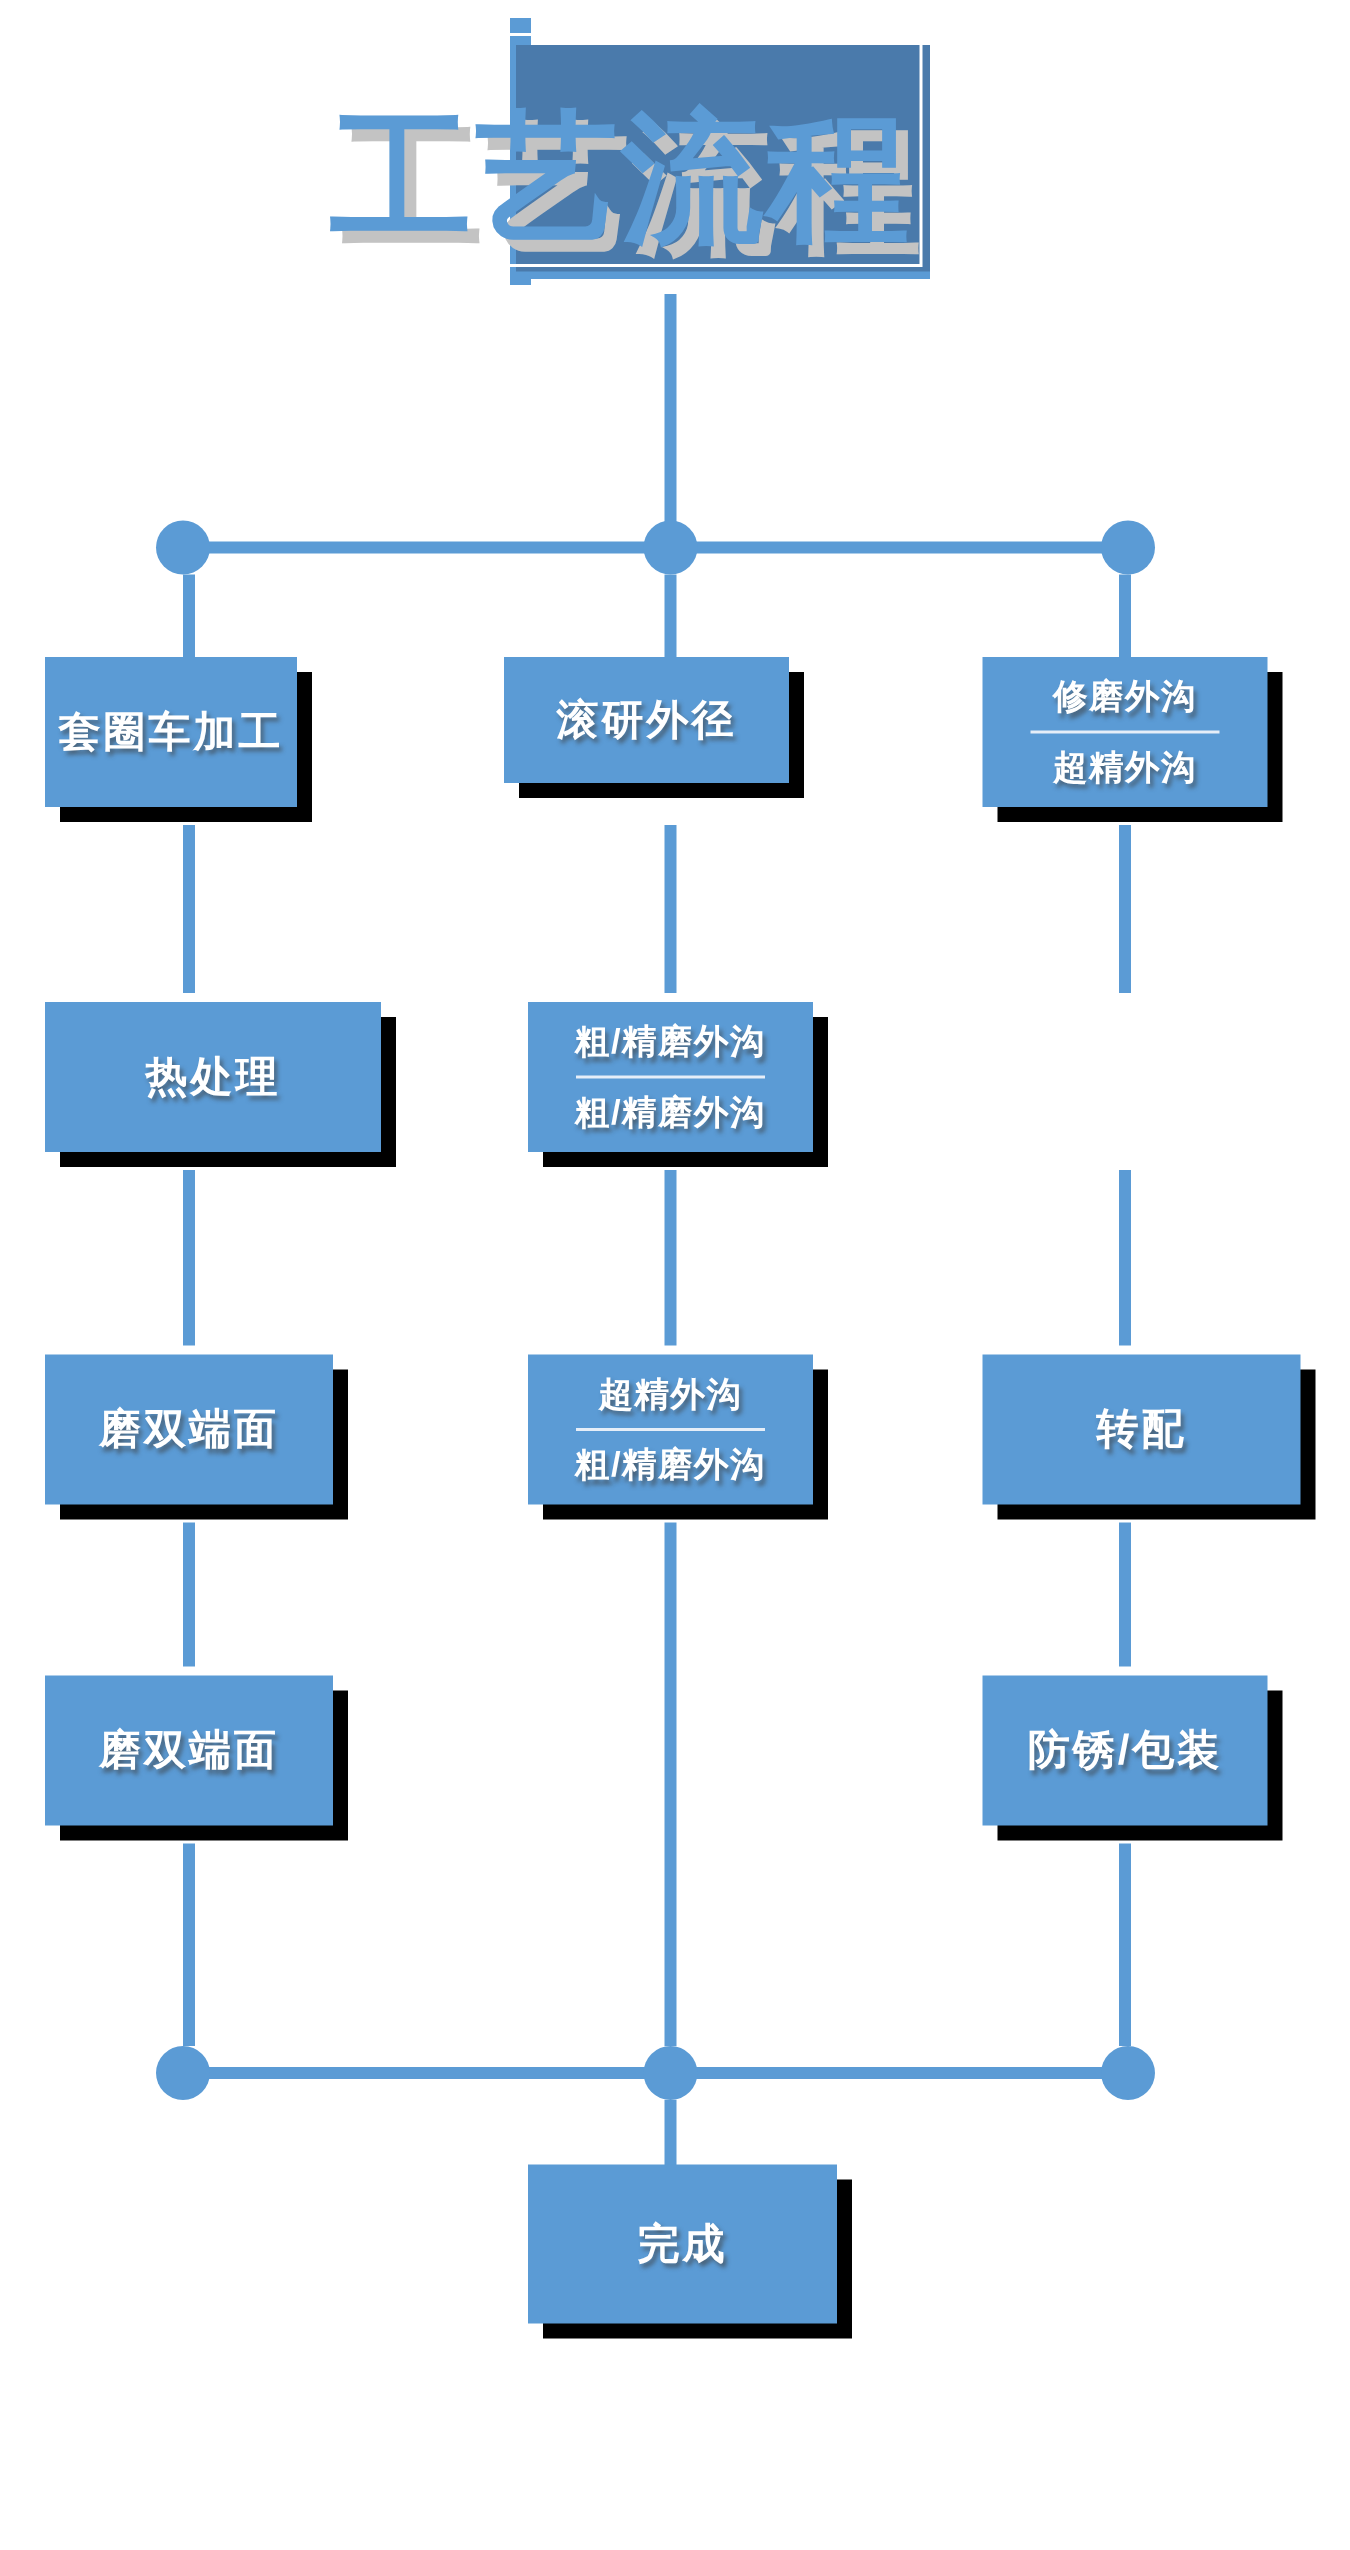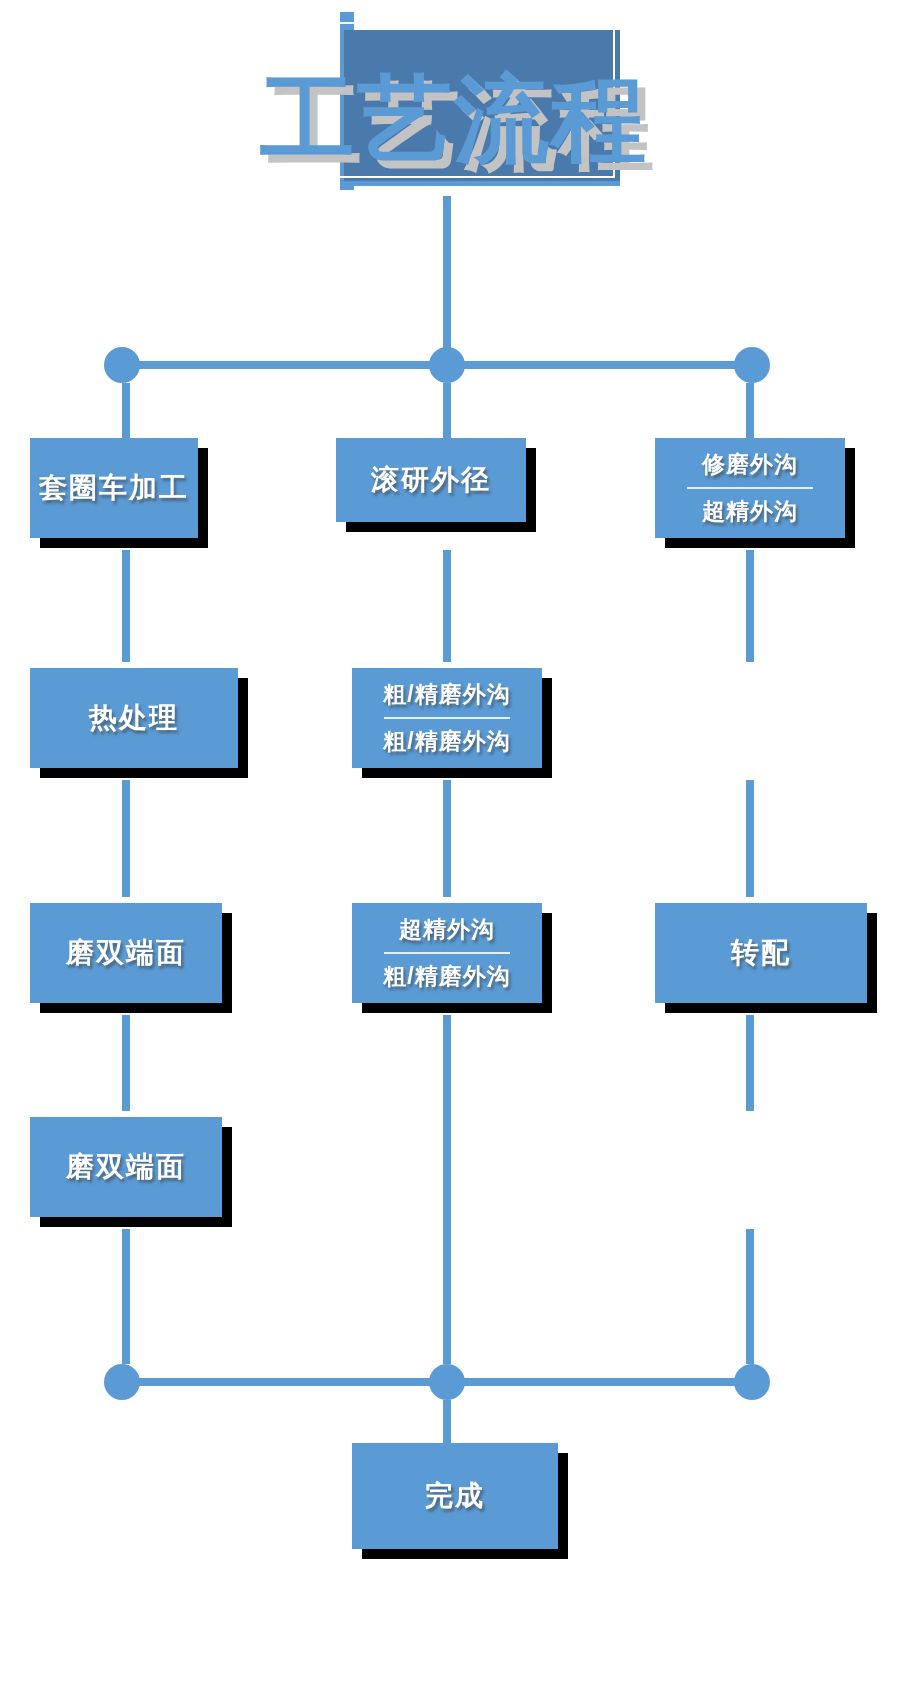--- a/index.html
+++ b/index.html
@@ -7,21 +7,21 @@
     position:relative;width:900px;height:1700px;background:#ffffff;overflow:hidden;
     font-family:"Liberation Sans","DejaVu Sans",sans-serif;
   }
   
   .title-accent{position:absolute;left:340px;top:12px;width:14px;height:178px;background:#5b9bd5;}
   .title-box{position:absolute;left:344px;top:30px;width:276px;height:151px;background:#4a7aab;border-bottom:5px solid #5b9bd5;}
   .title-outline{position:absolute;left:333px;top:22px;width:278px;height:152px;border:2px solid #ffffff;background:transparent;}
   .title-text{
     position:absolute;left:220px;top:72px;width:460px;
     font-size:95px;line-height:1;font-weight:bold;letter-spacing:2px;
-    color:#5b9bd5;text-shadow:8px 8px 0 #c3c3c3;white-space:nowrap;margin-left:40px;
+    color:#5b9bd5;text-shadow:8px 8px 0 #c3c3c3;white-space:nowrap;
   }
   
   .vline,.hline{position:absolute;background:#5b9bd5;}
   .node{position:absolute;width:36px;height:36px;border-radius:50%;background:#5b9bd5;}
   
   .box{
     position:absolute;background:#5b9bd5;box-shadow:10px 10px 0 #000000;
     display:flex;flex-direction:column;align-items:center;justify-content:center;
     color:#ffffff;font-weight:bold;text-align:center;
   }
@@ -59,21 +59,21 @@
   <div class="box two" style="left:655px;top:438px;width:190px;height:100px">
     <span class="bline">修磨外沟</span>
     <div class="divider"></div>
     <span class="bline">超精外沟</span>
   </div>
 
   <div class="vline" style="left:122px;top:550px;width:8px;height:112px"></div>
   <div class="vline" style="left:443px;top:550px;width:8px;height:112px"></div>
   <div class="vline" style="left:746px;top:550px;width:8px;height:112px"></div>
 
-  <div class="box" style="left:30px;top:668px;width:208px;height:100px">
+  <div class="box" style="left:30px;top:668px;width:224px;height:100px">
     <span class="bline">热处理</span>
   </div>
   <div class="box two" style="left:352px;top:668px;width:190px;height:100px">
     <span class="bline">粗/精磨外沟</span>
     <div class="divider"></div>
     <span class="bline">粗/精磨外沟</span>
   </div>
 
   <div class="vline" style="left:122px;top:780px;width:8px;height:117px"></div>
   <div class="vline" style="left:443px;top:780px;width:8px;height:117px"></div>
@@ -91,20 +91,23 @@
     <span class="bline">转配</span>
   </div>
 
   <div class="vline" style="left:122px;top:1015px;width:8px;height:96px"></div>
   <div class="vline" style="left:443px;top:1015px;width:8px;height:349px"></div>
   <div class="vline" style="left:746px;top:1015px;width:8px;height:96px"></div>
 
   <div class="box" style="left:30px;top:1117px;width:192px;height:100px">
     <span class="bline">磨双端面</span>
   </div>
+  <div class="box" style="left:655px;top:1117px;width:190px;height:100px">
+    <span class="bline">防锈/包装</span>
+  </div>
 
   <div class="vline" style="left:122px;top:1229px;width:8px;height:135px"></div>
   <div class="vline" style="left:746px;top:1229px;width:8px;height:135px"></div>
 
   <div class="hline" style="left:126px;top:1378px;width:624px;height:8px"></div>
   <div class="node" style="left:104px;top:1364px"></div>
   <div class="node" style="left:429px;top:1364px"></div>
   <div class="node" style="left:734px;top:1364px"></div>
 
   <div class="vline" style="left:443px;top:1400px;width:8px;height:107px"></div>

